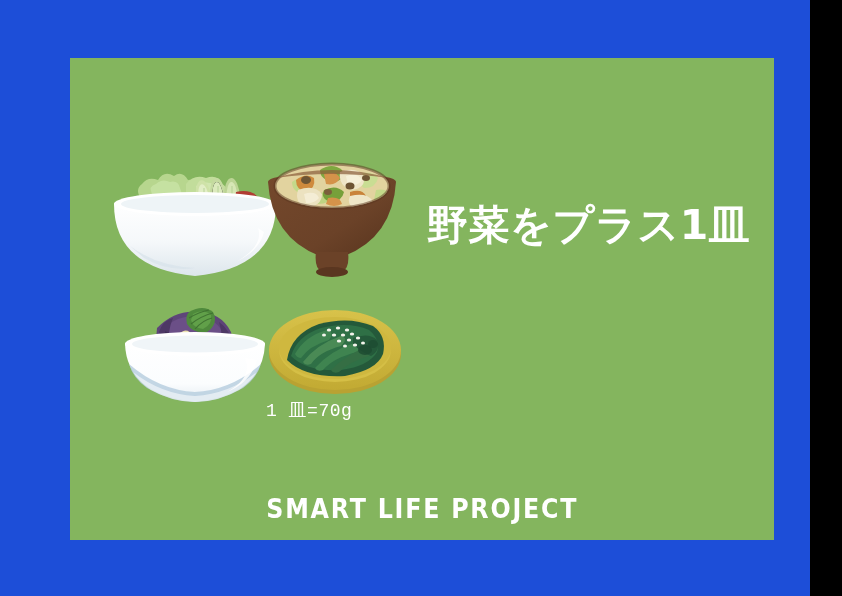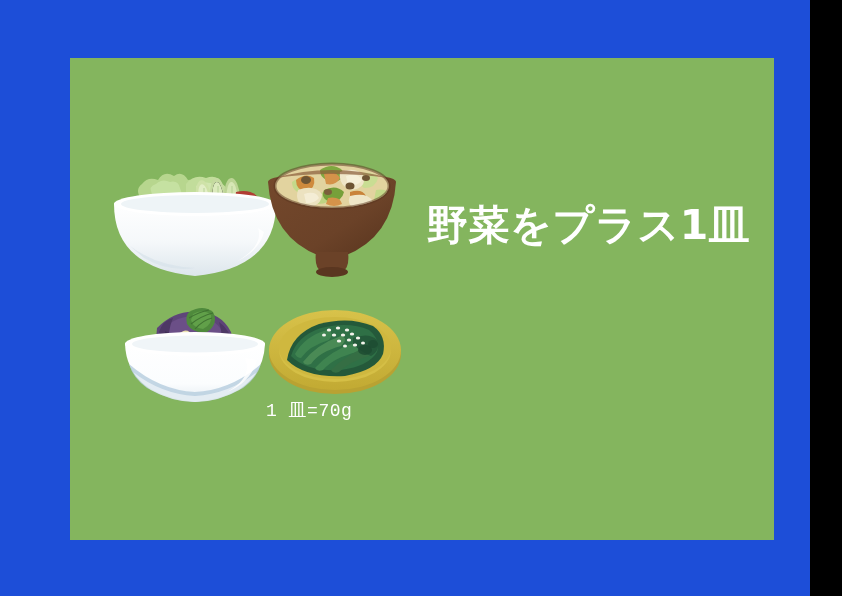--- a/index.html
+++ b/index.html
@@ -346,15 +346,18 @@
         </g>
       </svg>
     </div>
 
     <div id="headline">
       <div class="headline-line">野菜をプラス1皿</div>
     </div>
 
     <div id="serving-caption">1 皿=70g</div>
 
+    <div id="brand-logo">
+      <span id="brand-logo-text">SMART LIFE PROJECT</span>
+    </div>
 
   </div>
 </div>
 
 </body></html>

